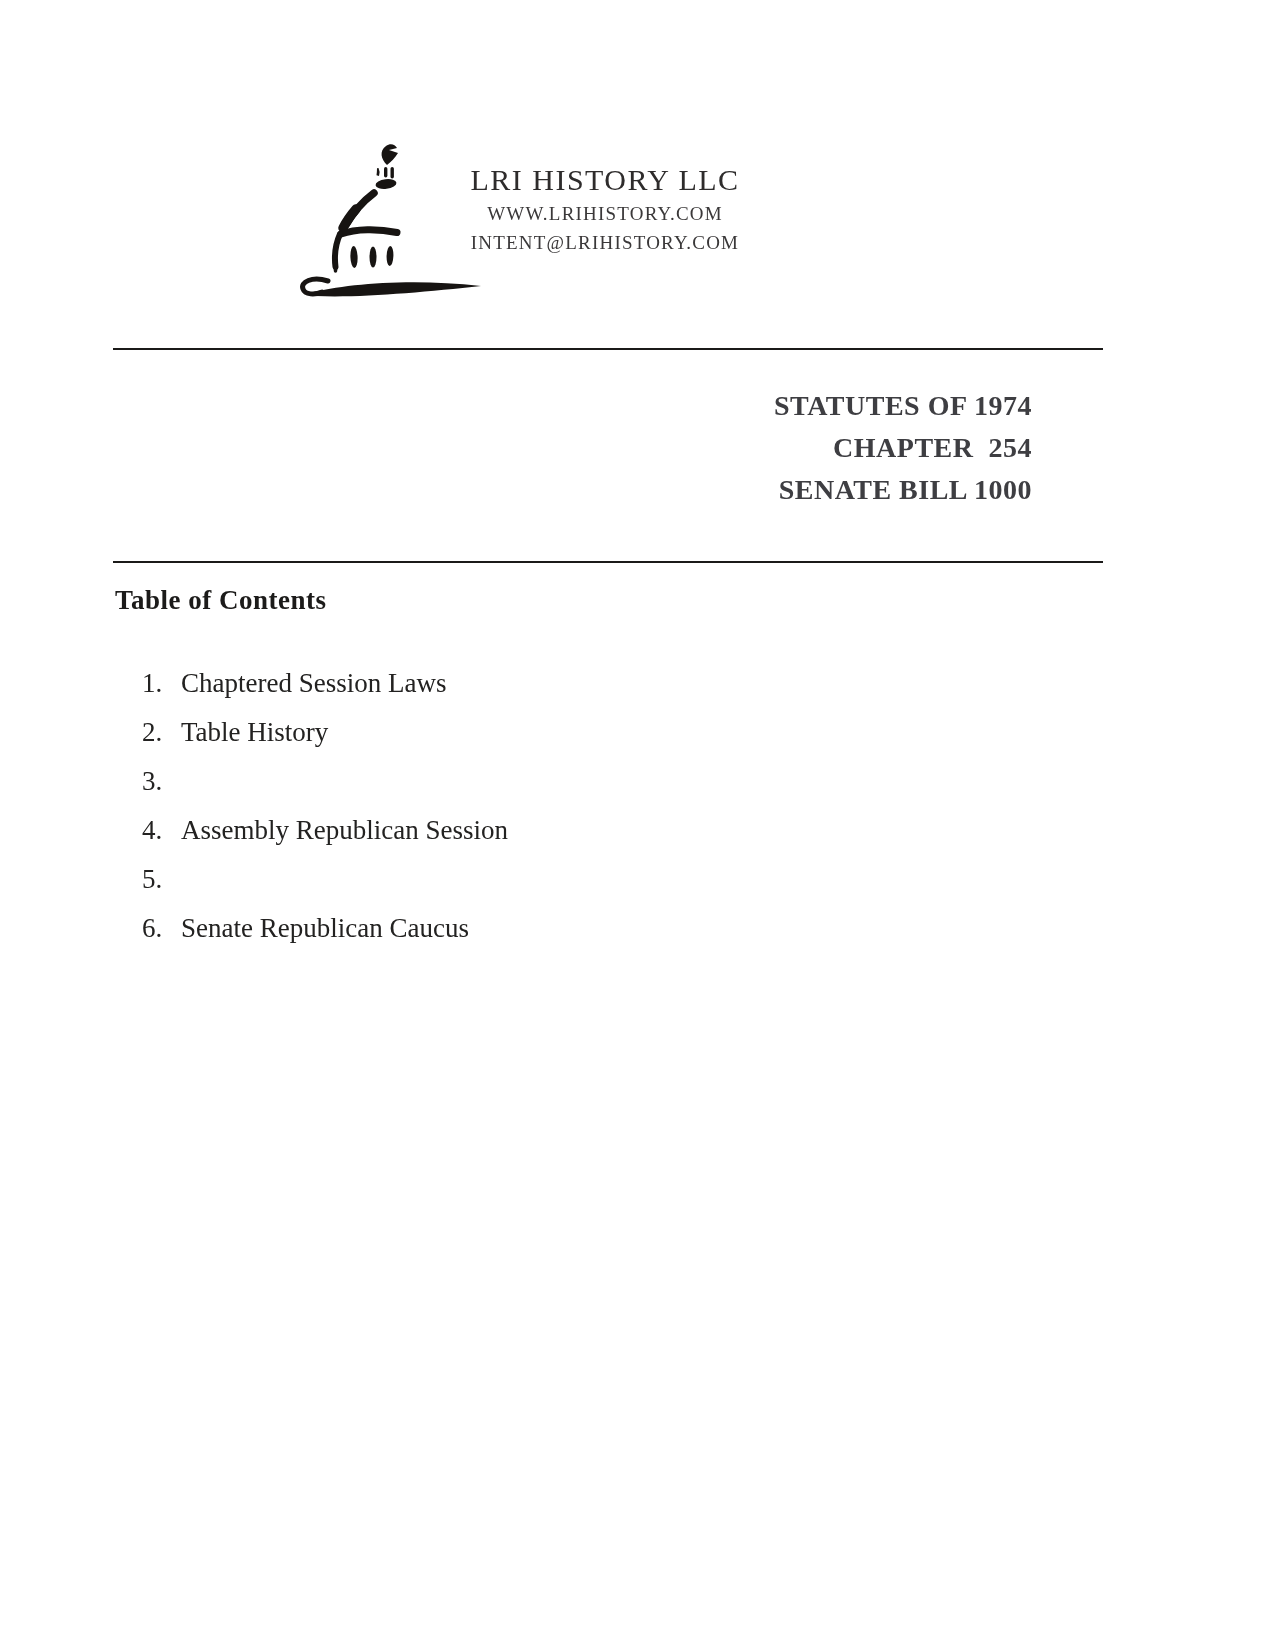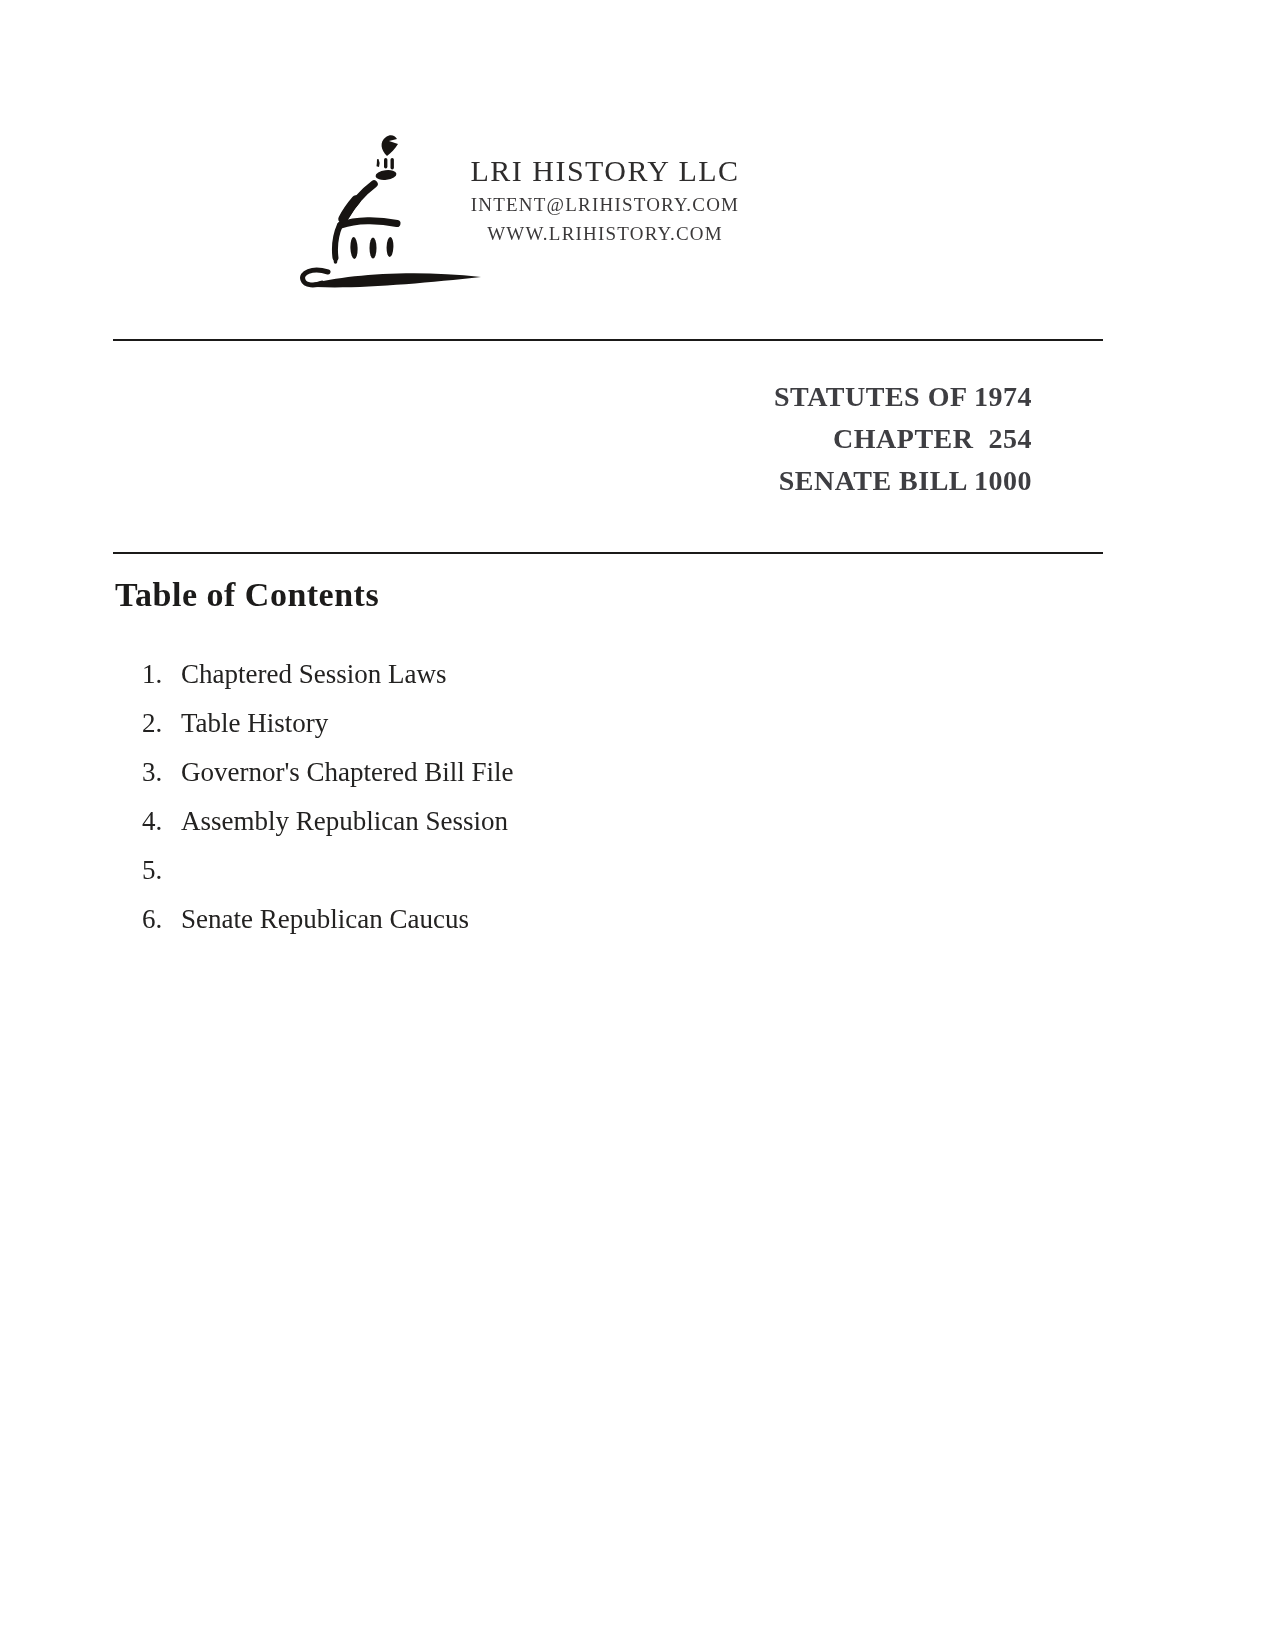--- a/index.html
+++ b/index.html
@@ -7,20 +7,21 @@
     padding: 0;
     background: #ffffff;
   }
   .page {
     position: relative;
     width: 1276px;
     height: 1270px;
     background: #ffffff;
     font-family: "Liberation Serif", "DejaVu Serif", serif;
     overflow: hidden;
+    margin-top: 9px;
   }
 
   
   .logo {
     position: absolute;
     left: 290px;
     top: 126px;
     width: 200px;
     height: 170px;
   }
@@ -74,21 +75,21 @@
     color: #3e3e42;
   }
   .reference div { white-space: pre-wrap; }
 
   
   .toc-title {
     position: absolute;
     left: 115px;
     top: 576px;
     margin: 0;
-    font-size: 34px;
+    font-size: 27px;
     font-weight: bold;
     letter-spacing: 0.5px;
     color: #1c1b1a;
     white-space: nowrap;
   }
   .toc-list {
     position: absolute;
     left: 142px;
     top: 650px;
     margin: 0;
@@ -142,22 +143,22 @@
         <ellipse cx="100" cy="121" rx="3.4" ry="10" transform="rotate(2 100 121)"></ellipse>
       </g>
 
       <path d="M38 146 C22 141 10 147 13 154 C15 160 25 160 32 157" fill="none" stroke="#171412" stroke-width="5" stroke-linecap="round"></path>
       <path d="M20 158 C55 149 120 143 191 151 C135 157 70 163 26 161 C20 160 18 159 20 158 Z" fill="#171412"></path>
     </svg>
   </div>
 
   <div class="contact-block">
     <div class="company-name">LRI HISTORY LLC</div>
+    <div class="contact-line">WWW.LRIHISTORY.COM</div>
     <div class="contact-line">INTENT@LRIHISTORY.COM</div>
-    <div class="contact-line">WWW.LRIHISTORY.COM</div>
   </div>
 
   <div class="rule rule-top"></div>
 
   <div class="reference">
     <div>STATUTES OF 1974</div>
     <div>CHAPTER  254</div>
     <div>SENATE BILL 1000</div>
   </div>
 
@@ -169,21 +170,20 @@
     <li>
       <span class="toc-num">1.</span>
       <span class="toc-label">Chaptered Session Laws</span>
     </li>
     <li>
       <span class="toc-num">2.</span>
       <span class="toc-label">Table History</span>
     </li>
     <li>
       <span class="toc-num">3.</span>
-      <span class="toc-label">Governor's Chaptered Bill File</span>
     </li>
     <li>
       <span class="toc-num">4.</span>
       <span class="toc-label">Assembly Republican Session</span>
     </li>
     <li>
       <span class="toc-num">5.</span>
     </li>
     <li>
       <span class="toc-num">6.</span>

